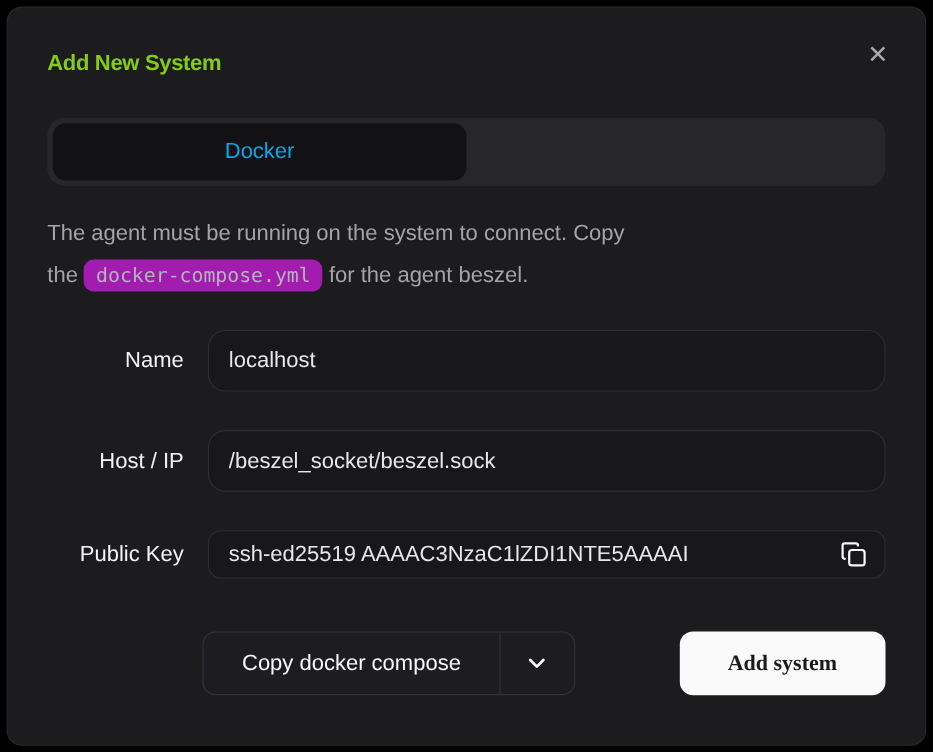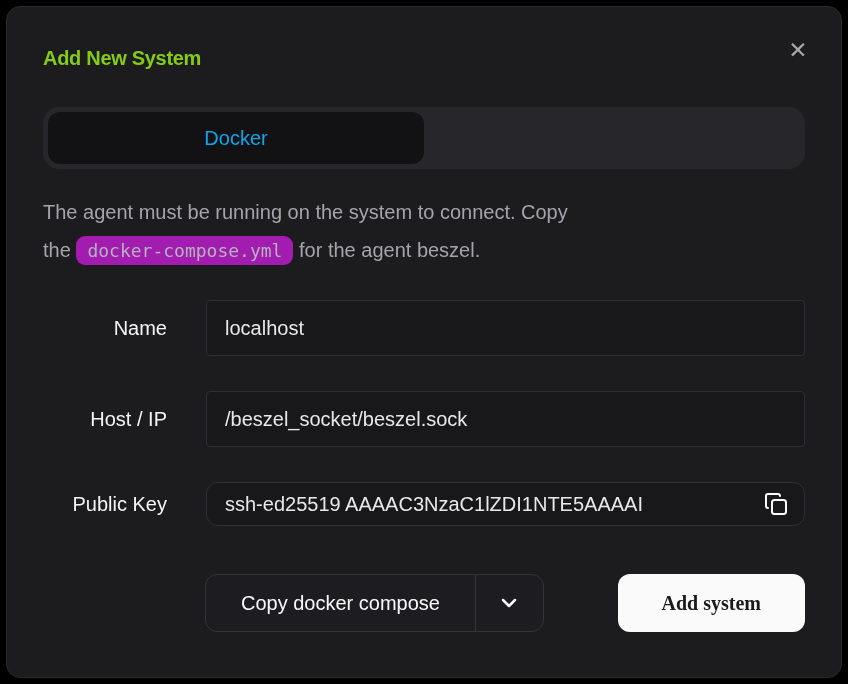--- a/index.html
+++ b/index.html
@@ -76,36 +76,36 @@
     background: #a21caf;
     color: #b4b4bc;
     padding: 4px 11px;
     border-radius: 9px;
     white-space: nowrap;
   }
   .form { margin-top: 30px; }
   .form-row {
     display: grid;
     grid-template-columns: 124px 1fr;
-    column-gap: 39px;
+    column-gap: 22px;
     align-items: center;
     margin-bottom: 35px;
   }
   .form-label {
     text-align: right;
     font-size: 20px;
     font-weight: 500;
     color: #f4f4f6;
   }
   .text-input {
     width: 100%;
     height: 56px;
     background: #18181b;
     border: 1px solid #2e2e34;
-    border-radius: 4px;
+    border-radius: 16px;
     padding: 0 18px;
     font-size: 20px;
     color: #e8e8ea;
     font-family: inherit;
     outline: none;
   }
   .pubkey-wrap {
     position: relative;
     height: 44px;
     background: #18181b;
@@ -133,21 +133,21 @@
     display: flex;
     align-items: center;
     justify-content: center;
     background: transparent;
     border: none;
     cursor: pointer;
   }
   .footer {
     display: grid;
     grid-template-columns: 124px 1fr;
-    column-gap: 38px;
+    column-gap: 17px;
     margin-top: 48px;
   }
   .footer-inner {
     display: flex;
     justify-content: space-between;
     align-items: stretch;
   }
   .split-btn {
     display: flex;
     align-items: stretch;

